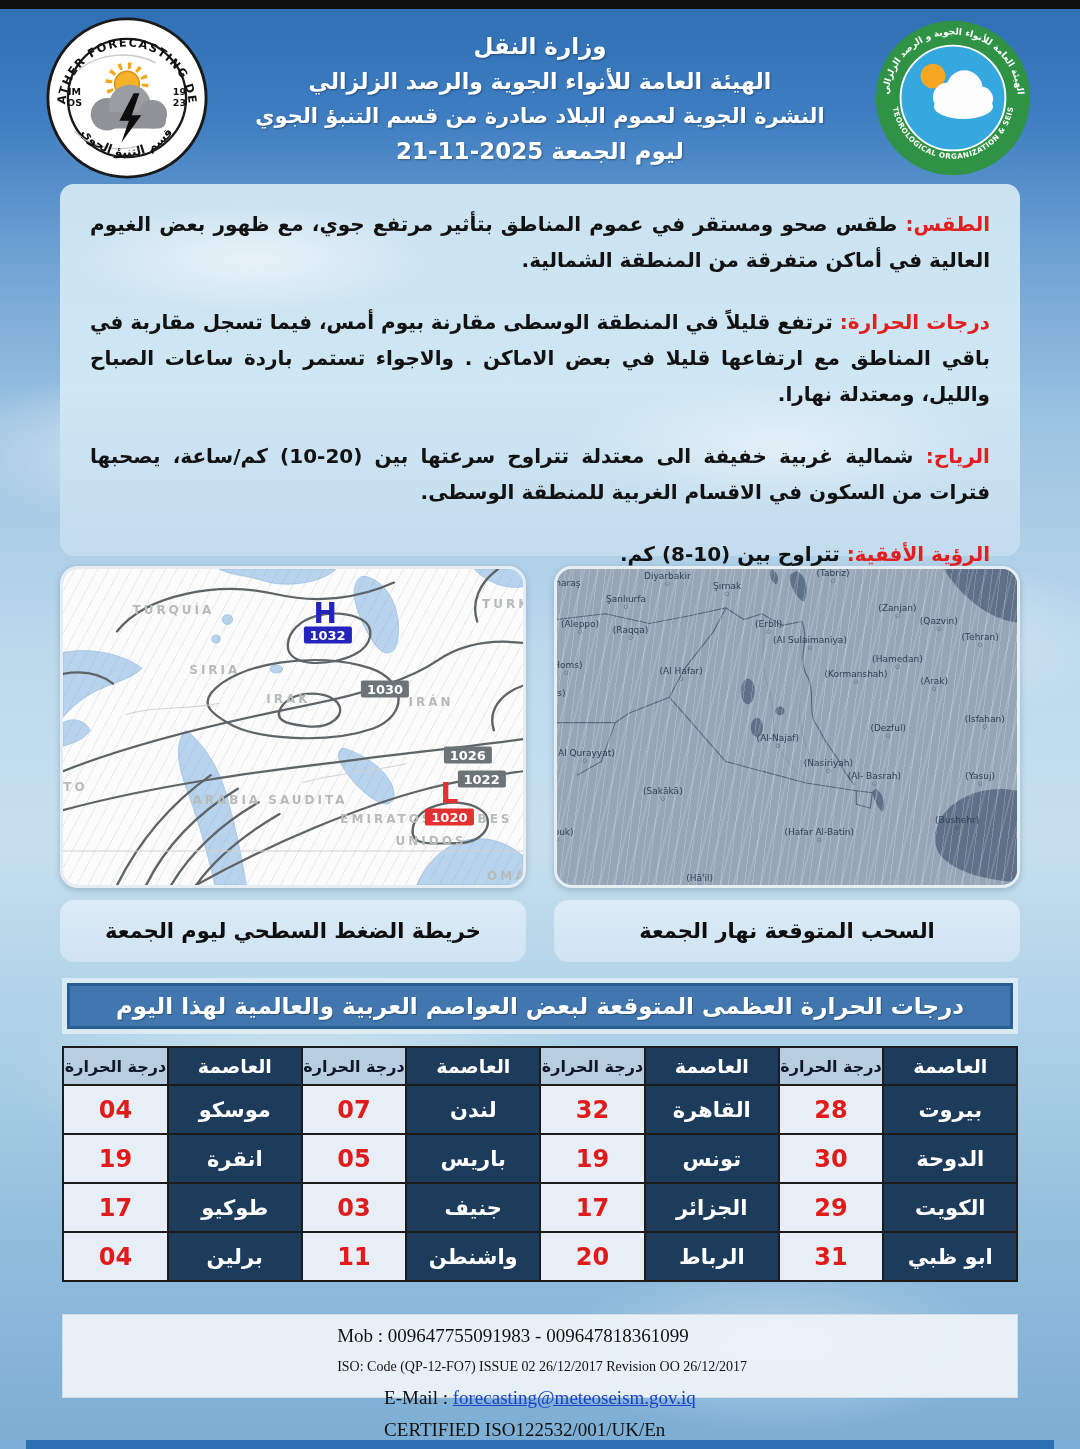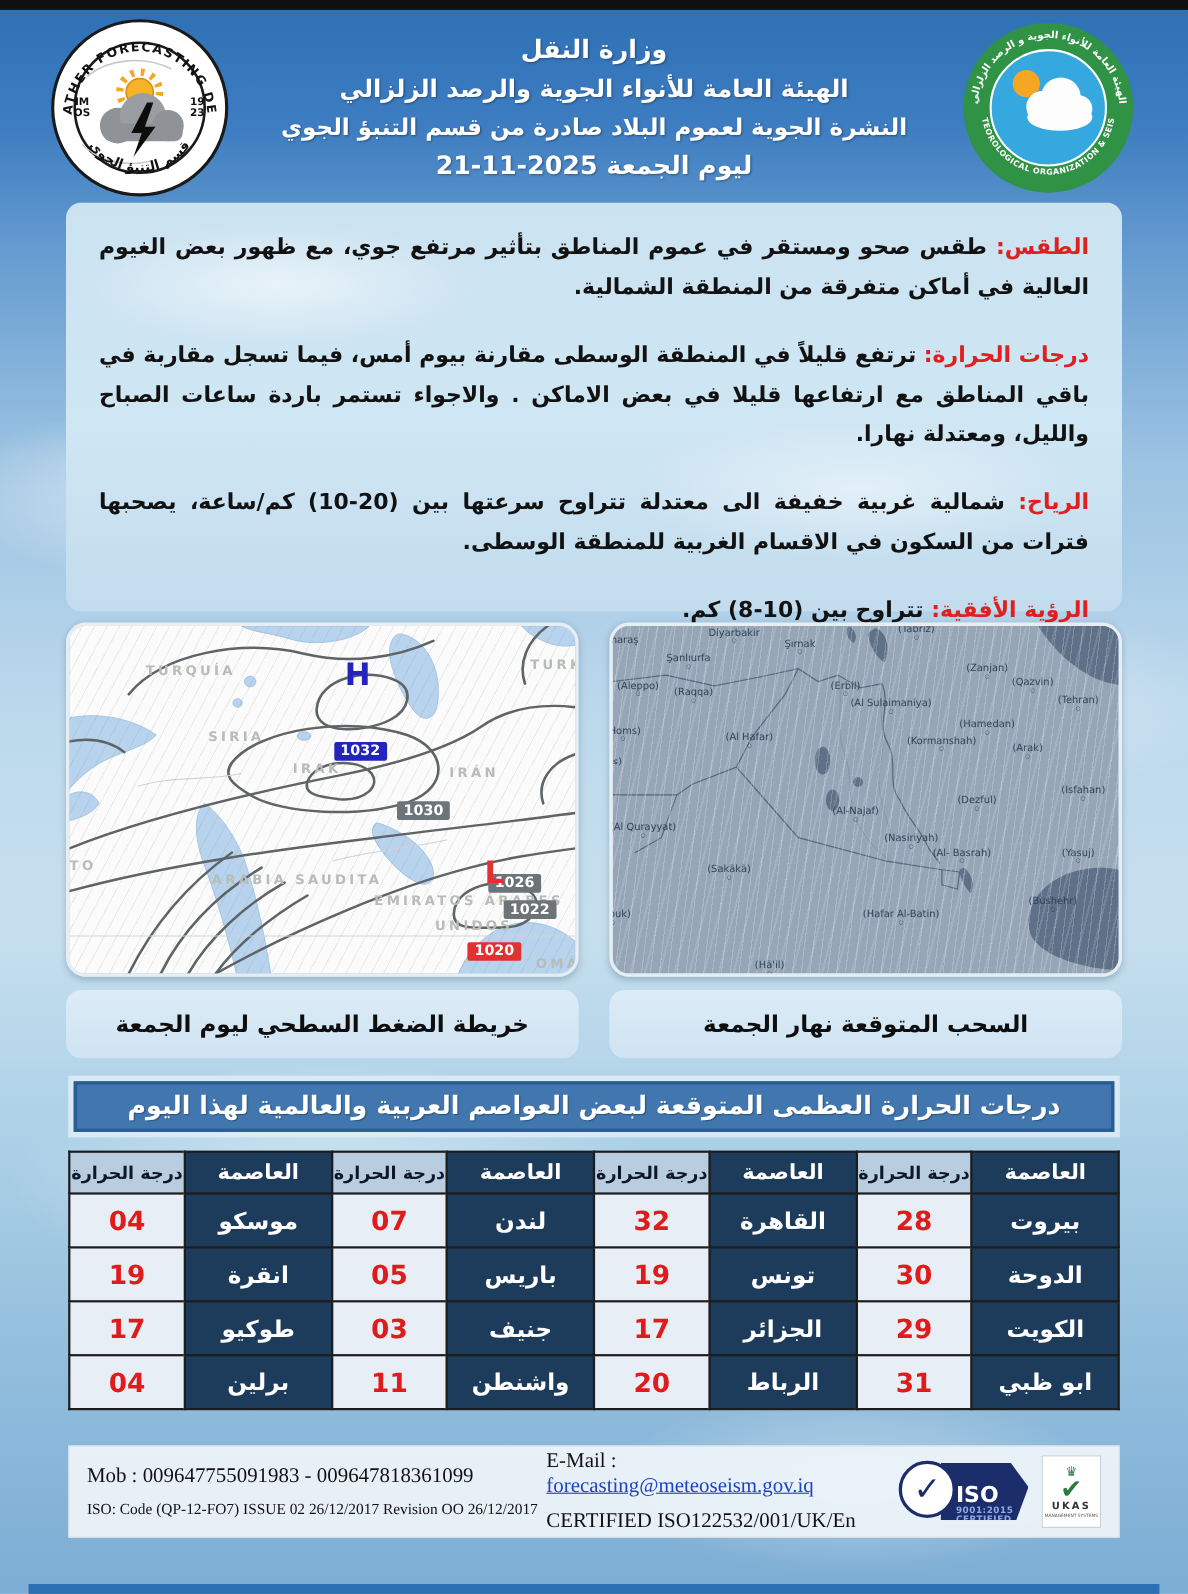--- a/index.html
+++ b/index.html
@@ -50,21 +50,21 @@
       repeating-linear-gradient(104deg, rgba(255,255,255,.12) 0 2px, transparent 2px 13px);
   }
   .map-pressure::after {
     content:""; position:absolute; inset:0; pointer-events:none;
     background:repeating-linear-gradient(118deg, rgba(150,140,118,.14) 0 1px, transparent 1px 10px);
   }
   .map-label { position:absolute; transform:translate(-50%,-50%); white-space:nowrap; z-index:3; }
   .country { color:#b7bcb8; font-size:12px; font-weight:bold; letter-spacing:3px; }
   .city { color:#2f4357; font-size:9px; }
   .city::after { content:"○"; display:block; font-size:5px; line-height:4px; text-align:center; color:#2f4357; }
-  .badge { background:#6d7478; color:#fff; font-weight:bold; font-size:13px; padding:1px 6px; border-radius:2px;margin-top:48px; }
+  .badge { background:#6d7478; color:#fff; font-weight:bold; font-size:13px; padding:1px 6px; border-radius:2px; }
   .badge-high { background:#2424bd; }
   .badge-low { background:#e33030; }
   .mark-high { color:#2424bd; font-size:28px; font-weight:bold; }
   .mark-low { color:#e33030; font-size:28px; font-weight:bold; }
 
   
   .captions-row { display:flex; gap:28px; margin:12px 60px 0 60px; }
   .caption-pill {
     flex:1; height:62px; border-radius:14px; display:flex; align-items:center; justify-content:center;
     background:linear-gradient(180deg,#dcecf7,#cfe3f2); font-size:21px; font-weight:bold; color:#0e0e0e; direction:rtl;
@@ -86,21 +86,21 @@
   th.cap, td.cap { background:#1d3c5b; color:#fff; font-weight:bold; }
   th.cap { font-size:19px; }
   td.cap { font-size:21px; }
   th.deg { background:#b9cde1; color:#0f172a; font-weight:bold; font-size:16px; }
   td.deg { background:#e8eef5; color:#e01b1b; font-weight:bold; font-size:24px; font-family:"DejaVu Sans",sans-serif; }
   col.c-cap { width:14%; } col.c-deg { width:11%; }
 
   
   .footer-bar {
     margin:32px 62px 0 62px; background:rgba(236,243,249,.95); border:1px solid #d4dde4;
-    display:flex; align-items:center; padding:10px 16px; gap:12px; height:84px;
+    display:flex; align-items:center; padding:10px 16px; gap:12px; height:84px;flex-direction:column;
   }
   .f-serif { font-family:"Liberation Serif","DejaVu Serif",serif; color:#111; }
   .f-left { width:44%; }
   .f-mob { font-size:19px; }
   .f-isoline { font-size:14px; margin-top:12px; white-space:nowrap; }
   .f-mid { flex:1; }
   .f-email { font-size:19px; }
   .email-link { color:#1a43c8; text-decoration:underline; cursor:pointer; }
   .f-cert { font-size:19px; margin-top:10px; }
   .iso-badge { position:relative; width:118px; height:62px; flex:0 0 auto; }

